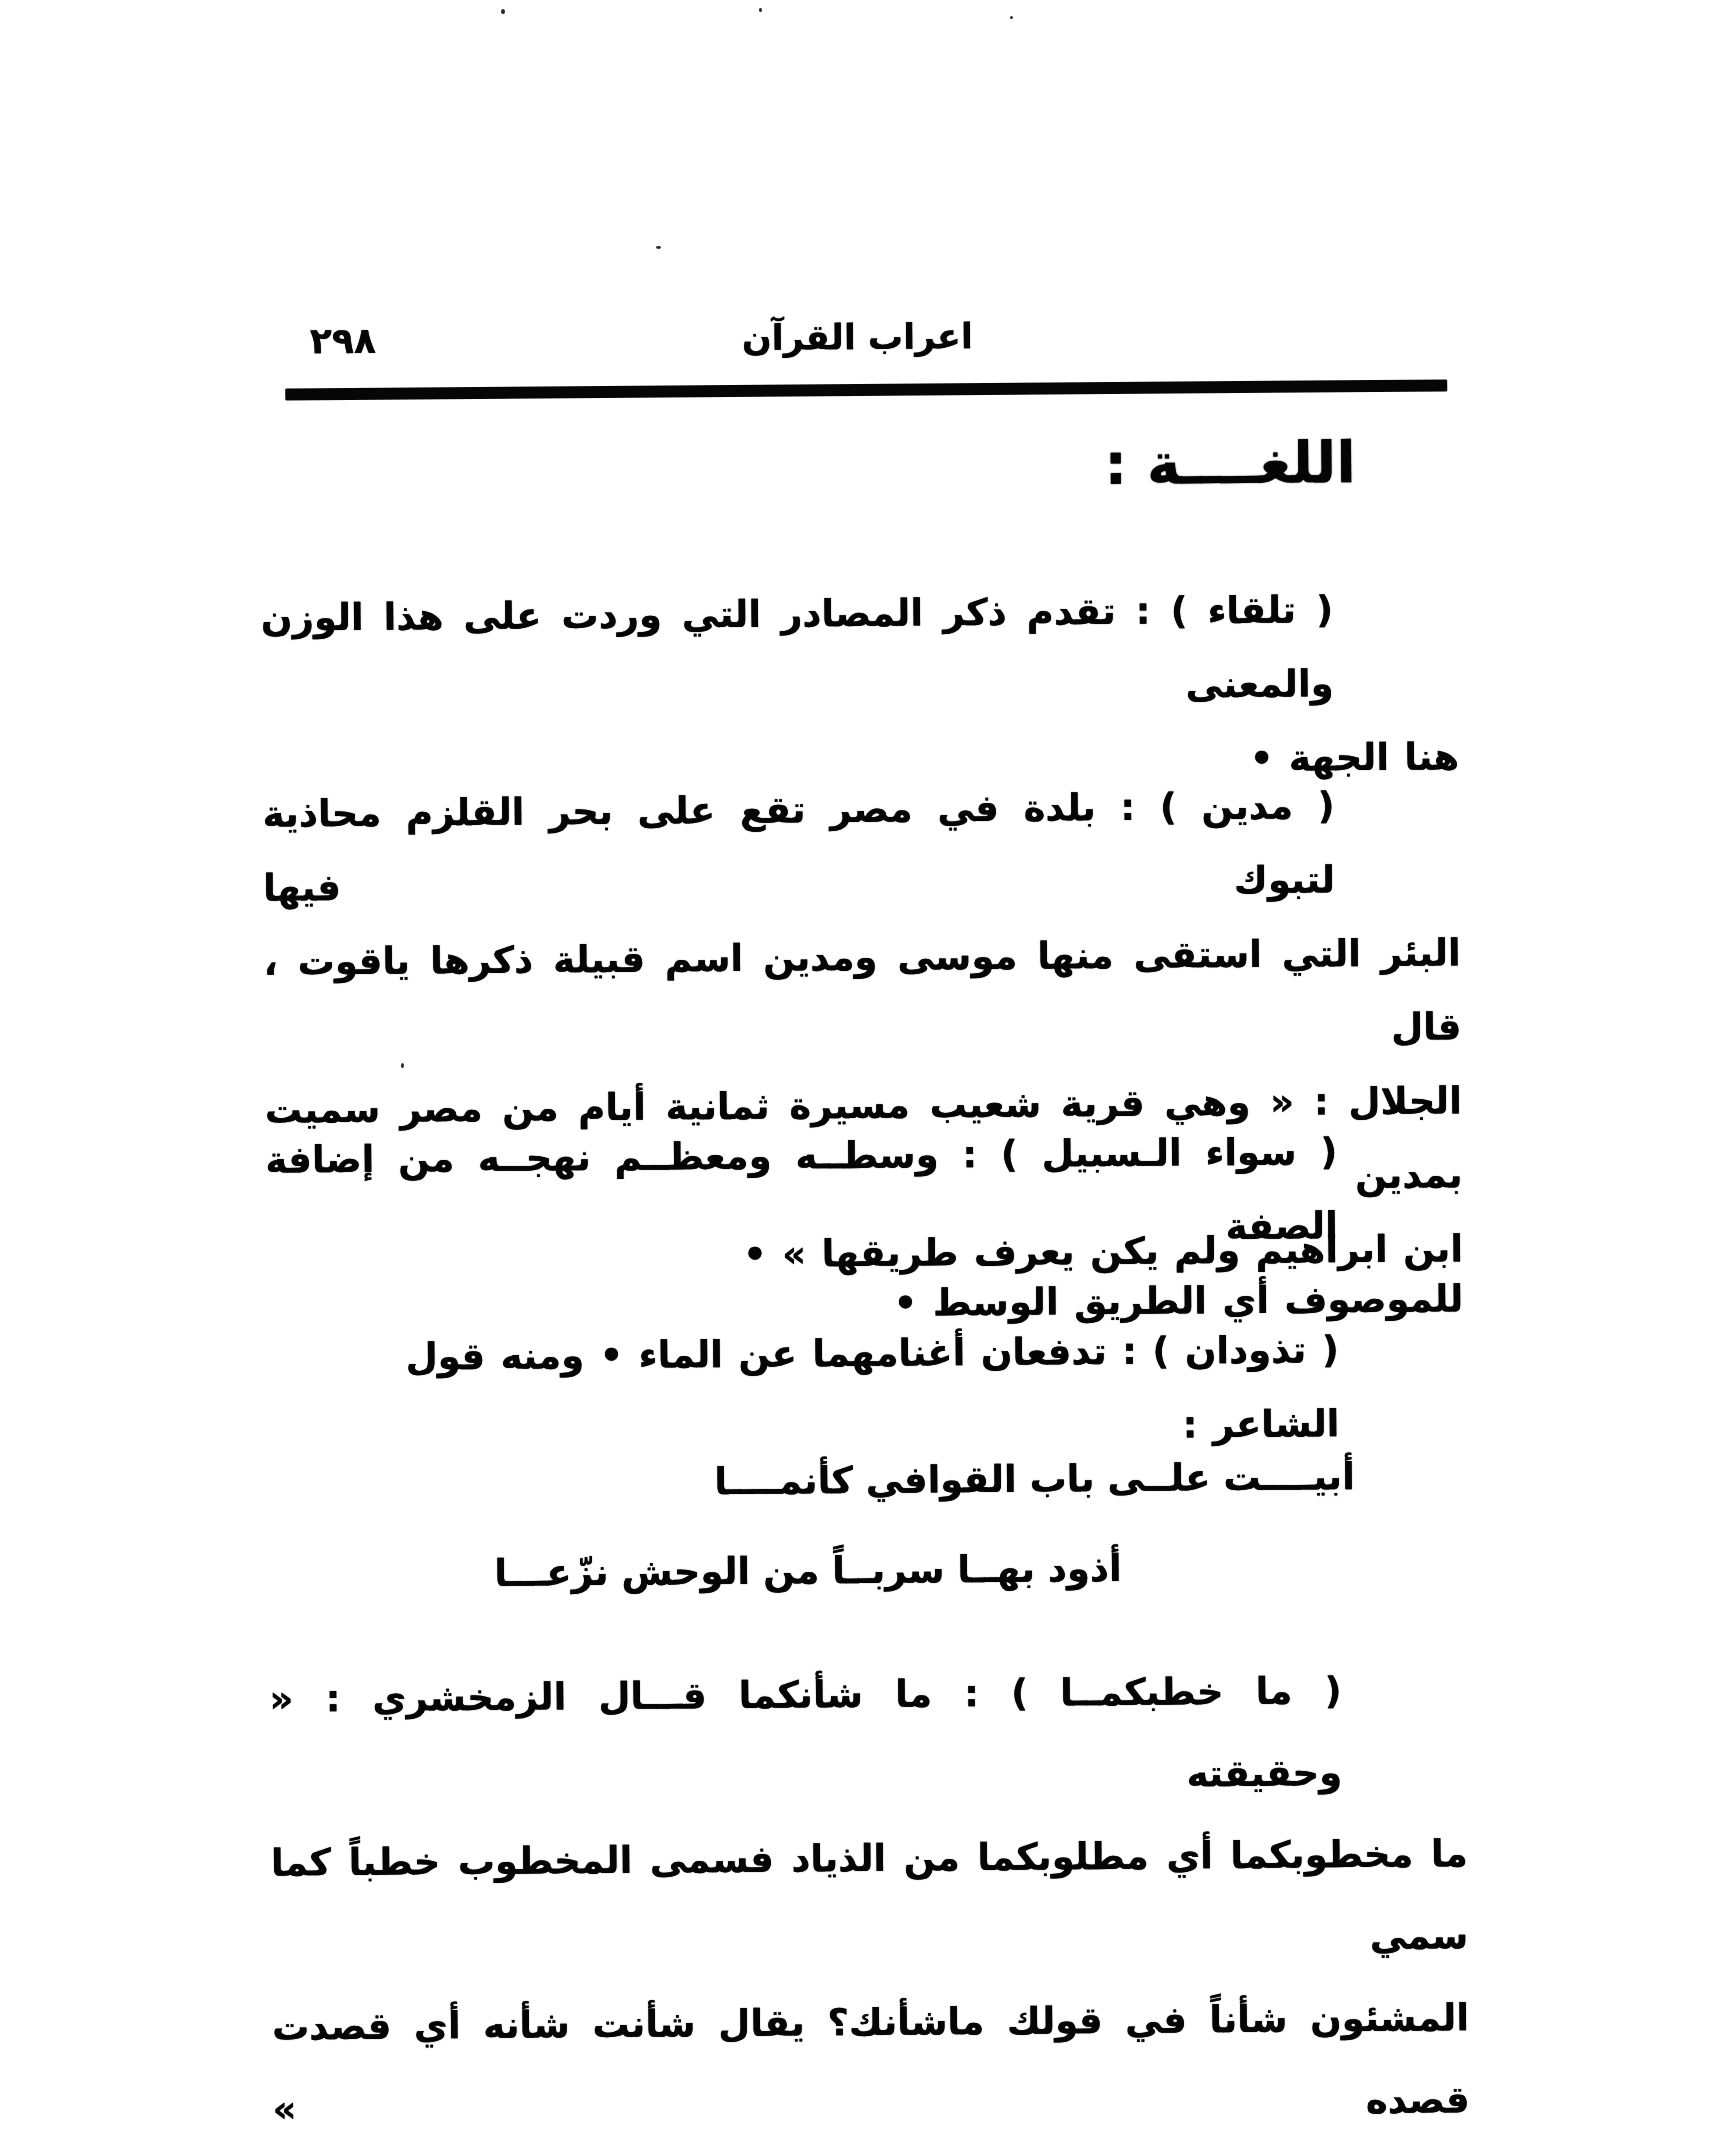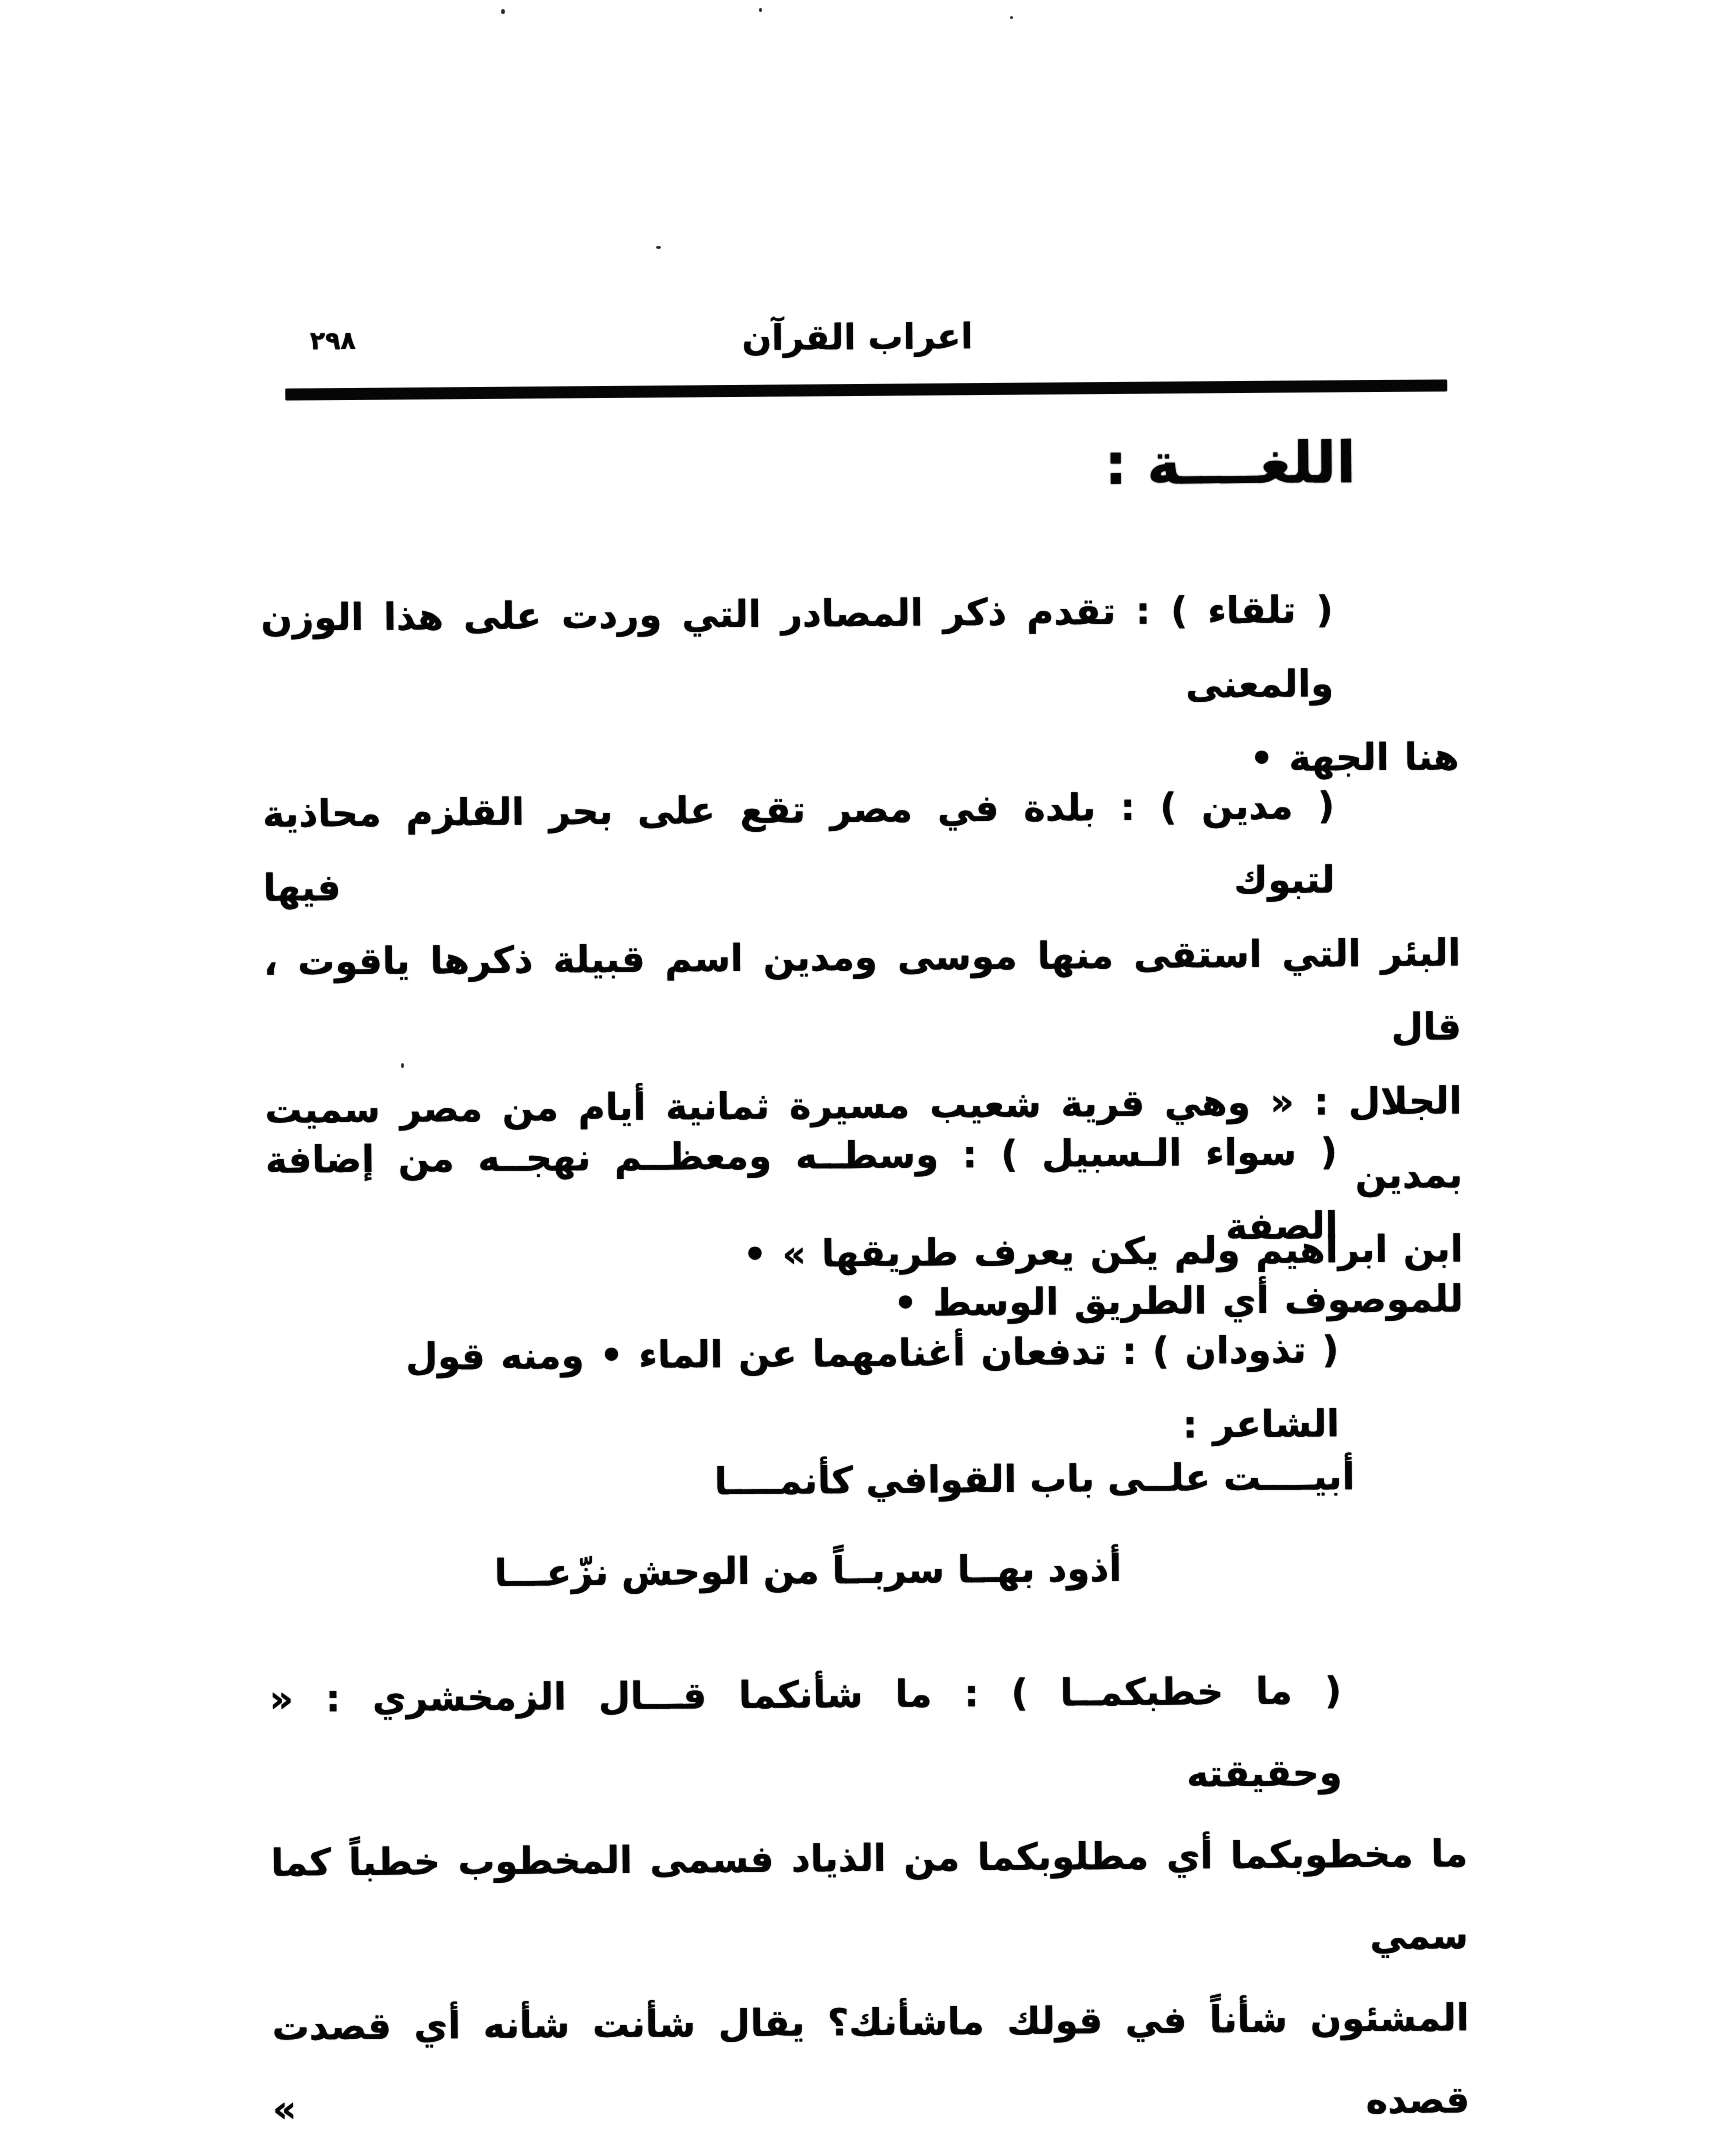--- a/index.html
+++ b/index.html
@@ -42,21 +42,21 @@
     letter-spacing: 0.4px;
     text-shadow: 0 0 0.9px #000;
   }
   .page-number {
     position: absolute;
     top: 0;
     left: auto;
     right: auto;
     inset-inline-start: auto;
     inset-inline-end: 51px; 
-    font-size: 25px;
+    font-size: 36px;
     font-weight: bold;
     line-height: 56px;
     text-shadow: 0 0 0.9px #000;
   }
   .header-rule {
     position: absolute;
     top: 384px;
     right: 8.6px;
     left: 26px;
     height: 11.6px;

